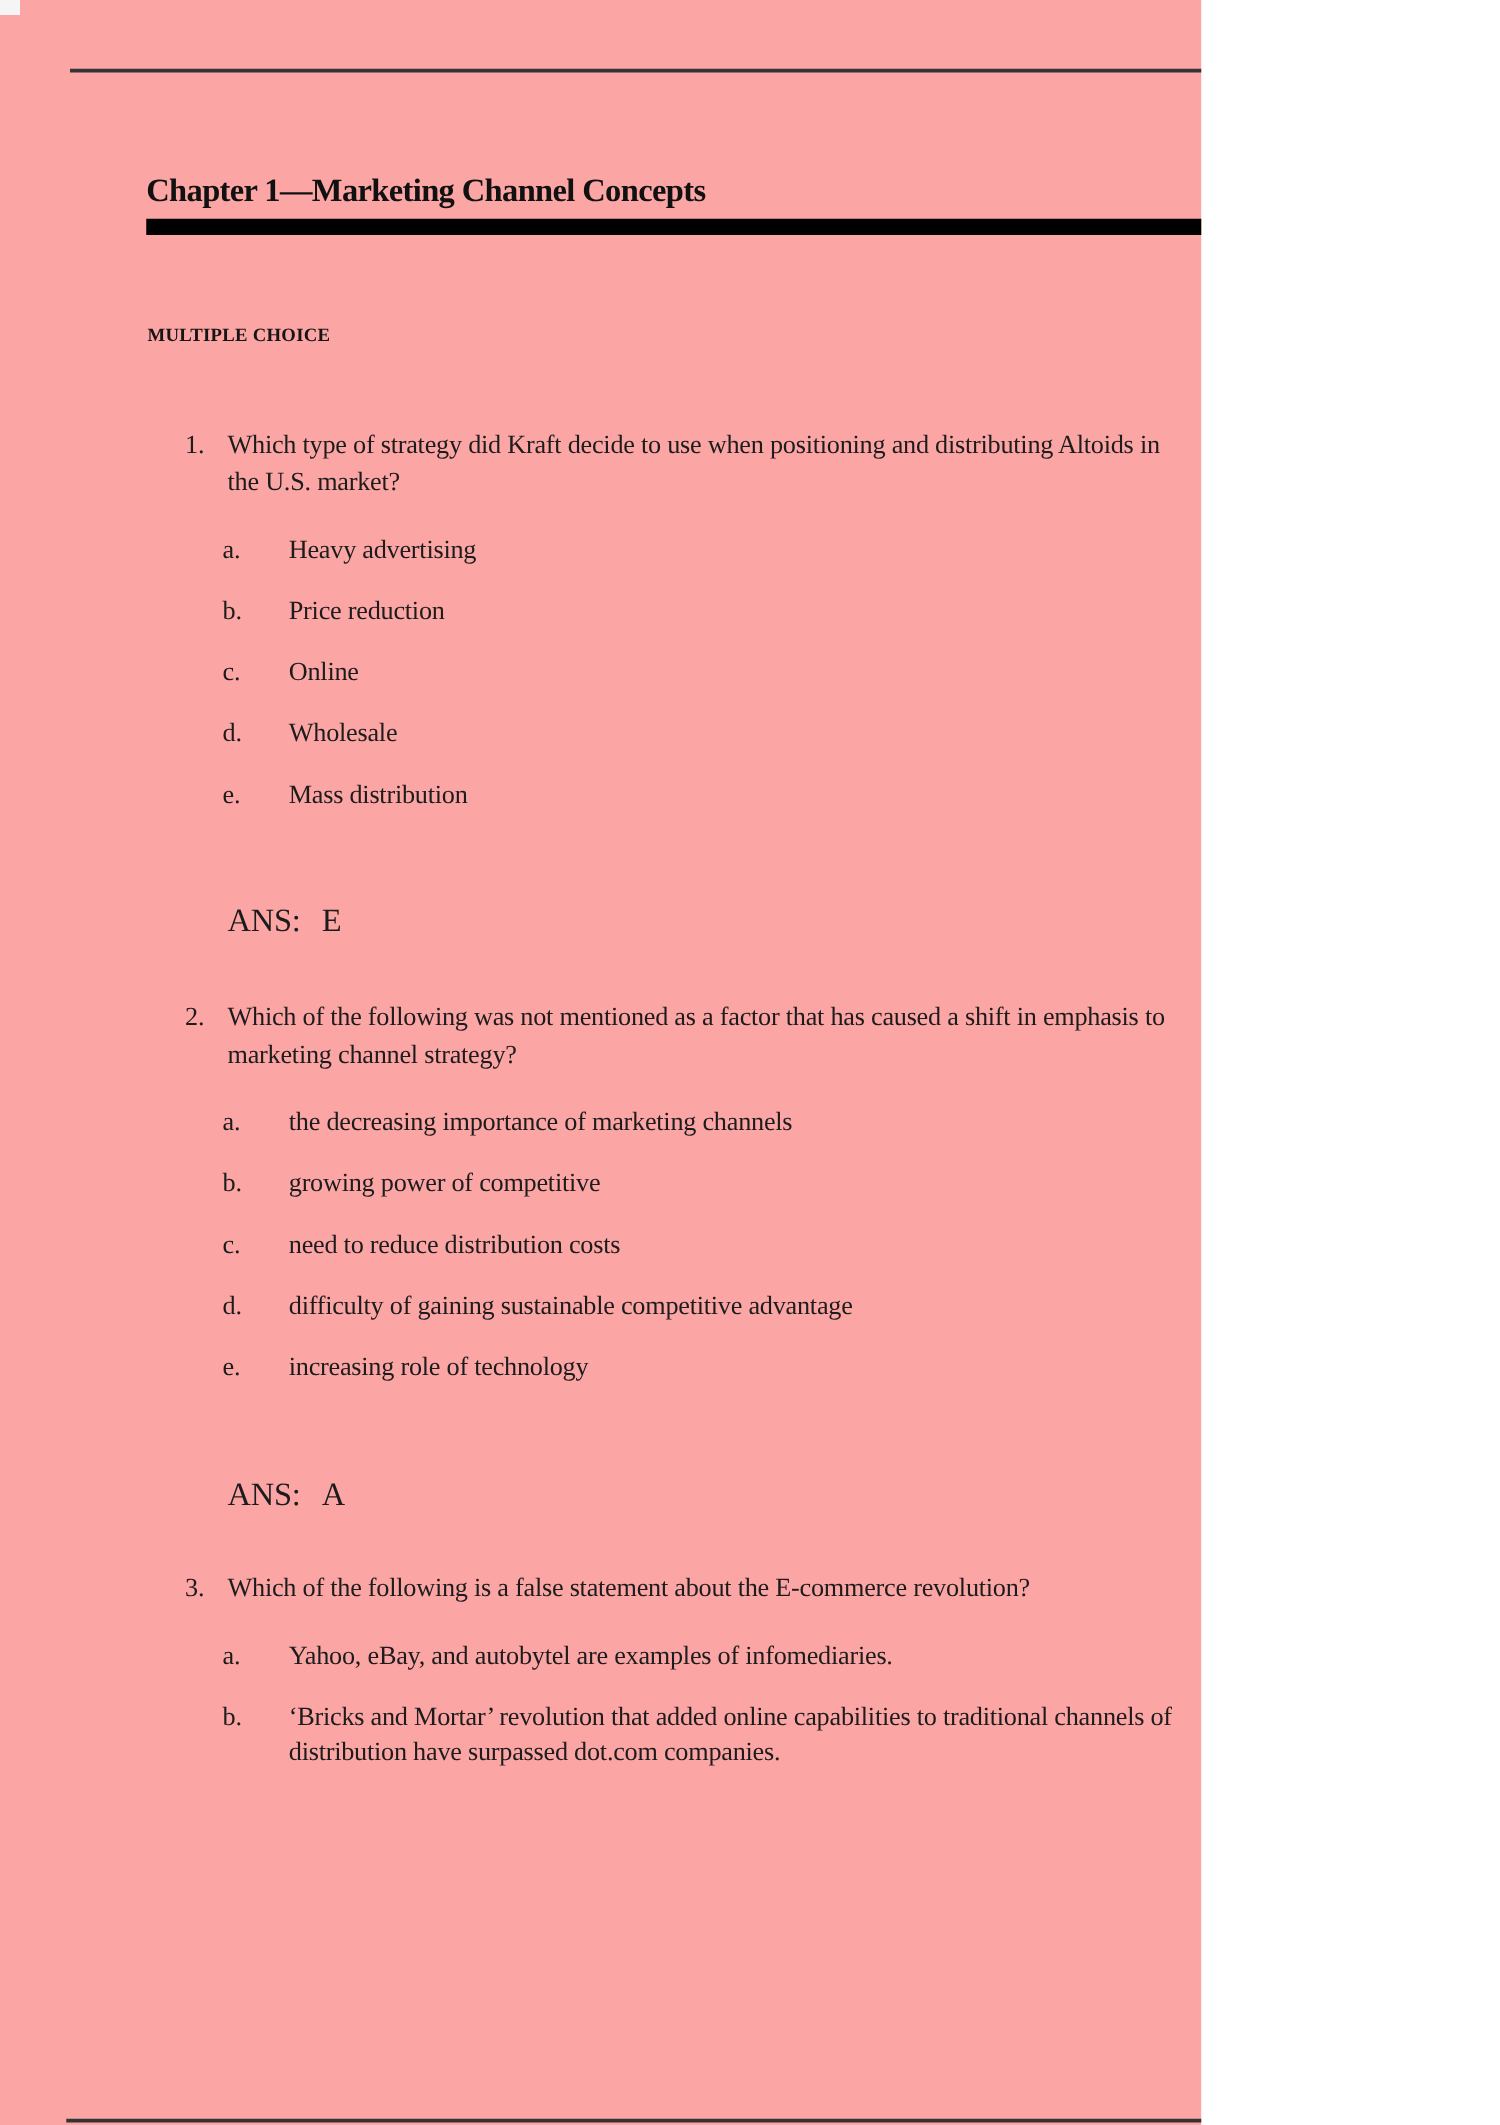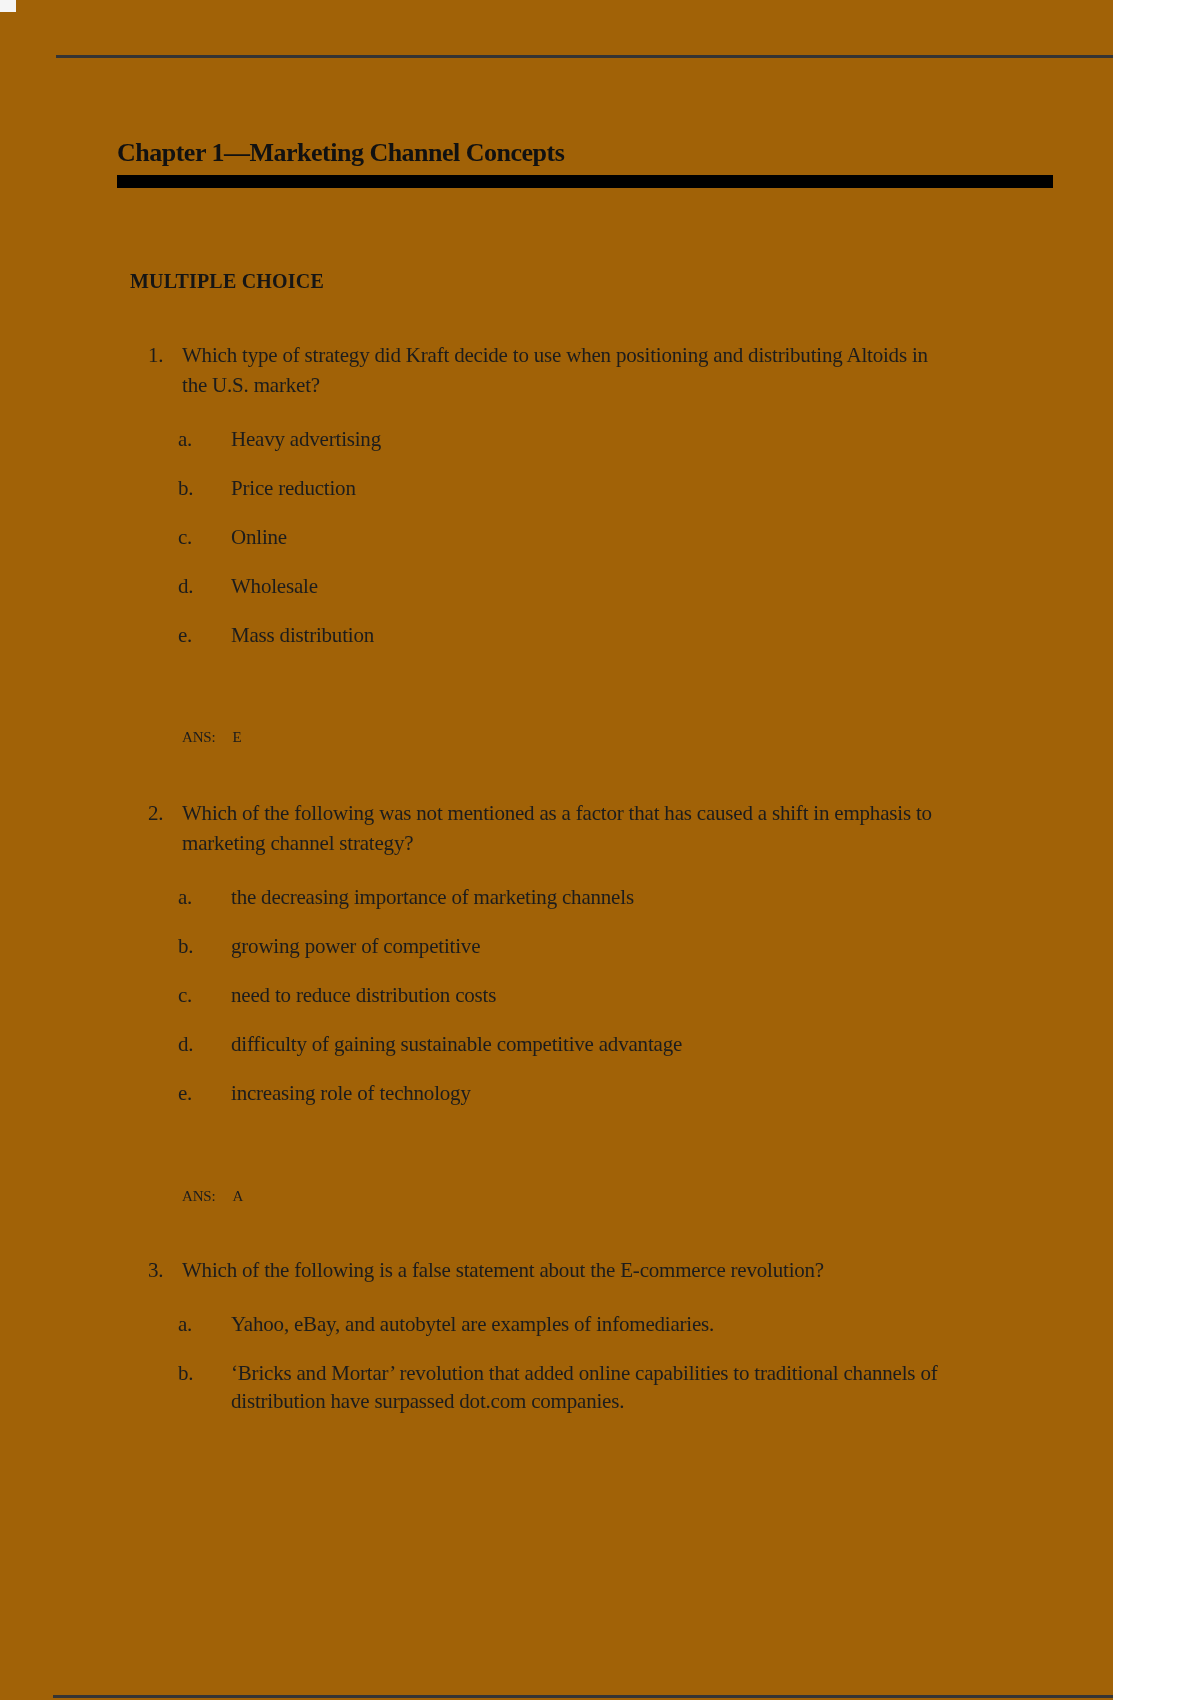--- a/index.html
+++ b/index.html
@@ -2,23 +2,23 @@
 <html><head>
 <meta charset="utf-8">
 <style>
   html, body {
     margin: 0;
     padding: 0;
     background: #ffffff;
   }
   .page {
     position: relative;
-    width: 1113px;
+    width: 961px;
     height: 1700px;
-    background: #a16207;
+    background: #fca5a5;
     overflow: hidden;
     font-family: "Liberation Serif", serif;
     color: #1c1c1c;
   }
   .scan-artifact {
     position: absolute;
     top: 0; left: 0;
     width: 16px; height: 12px;
     background: #f5f5f5;
   }
@@ -43,22 +43,22 @@
   }
   .title-bar {
     position: absolute;
     top: 175px; left: 117px;
     width: 936px; height: 13px;
     background: #000000;
   }
   .section-heading {
     position: absolute;
     top: 254px; left: 118px;
-    margin: 12px;
-    font-size: 20px;
+    margin: 0;
+    font-size: 15px;
     font-weight: bold;
     letter-spacing: 0.2px;
     line-height: 30px;
     color: #151515;
     white-space: nowrap;
   }
 
   .question {
     position: absolute;
     left: 148px;
@@ -90,21 +90,21 @@
   .opt-text .opt-line {
     line-height: 28px;
     white-space: nowrap;
     margin-left: 16px;
   }
 
   .ans-row {
     position: absolute;
     left: 182px;
     display: flex;
-    font-size: 15px;
+    font-size: 26px;
     letter-spacing: -0.2px;
     line-height: 30px;
   }
   .ans-label { margin-right: 17px; }
   .ans-letter { }
 </style>
 </head>
 <body>
 
 <div class="page">

